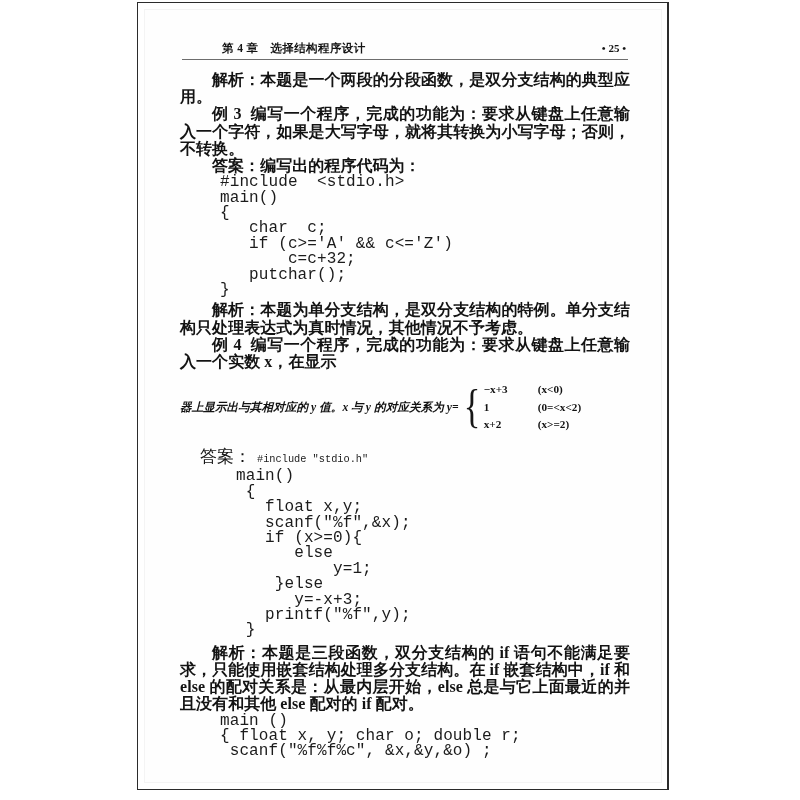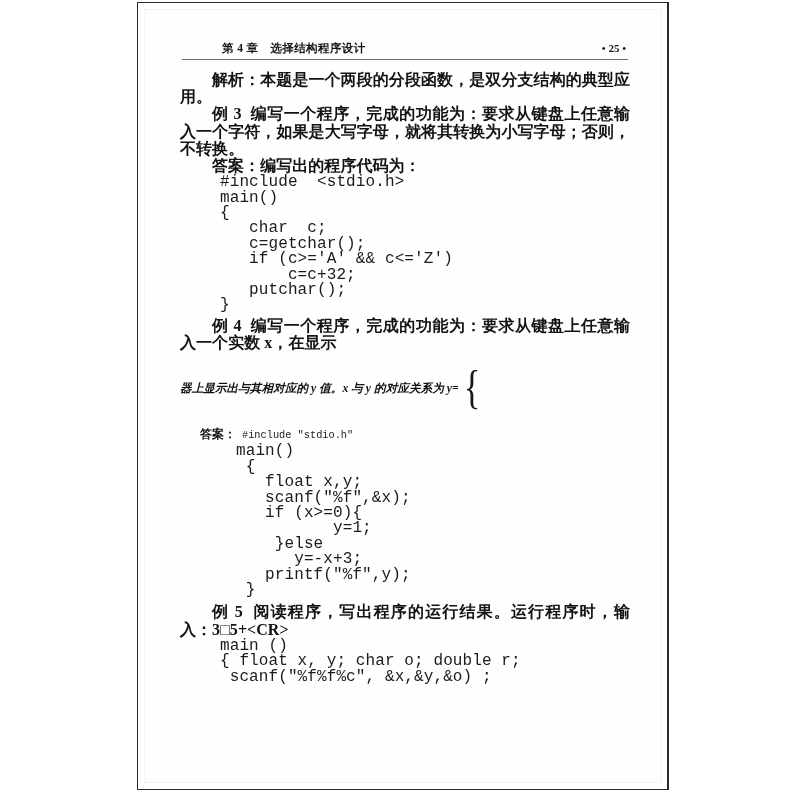--- a/index.html
+++ b/index.html
@@ -103,22 +103,22 @@
     letter-spacing: 0.1px;
   }
   .code-block { margin: 1px 0 0 0; }
   .code-indent { padding-left: 40px; }
   .code-indent-2 { padding-left: 56px; }
   .answer-inline-row {
     display: flex;
     align-items: baseline;
   }
   .answer-inline-row .alabel {
-    font-size: 12px;
-    font-weight: bold;
+    font-size: 17px;
+    font-weight: normal;
     color: #131313;
     padding-left: 20px;
     white-space: nowrap;
   }
   .answer-inline-row .acode {
     font-family: "Liberation Mono", "DejaVu Sans Mono", monospace;
     font-size: 10.3px;
     color: #1b1b1b;
     white-space: pre;
     padding-left: 6px;
@@ -186,65 +186,78 @@
           <span class="lbl-ex">例 3</span>&nbsp;&nbsp;<span>编写一个程序，完成的功能为：要求从键盘上任意输入一个字符，如果是大写字母，就将其转换为小写字母；否则，不转换。</span>
         </p>
 
         <p class="para indent">答案：编写出的程序代码为：</p>
 
         <div class="code-block code-indent">
           <pre class="code">#include  &lt;stdio.h&gt;</pre>
           <pre class="code">main()</pre>
           <pre class="code">{</pre>
           <pre class="code">   char  c;</pre>
-          <pre class="code">   c=getchar();</pre>
           <pre class="code">   if (c&gt;='A' &amp;&amp; c&lt;='Z')</pre>
           <pre class="code">       c=c+32;</pre>
           <pre class="code">   putchar();</pre>
           <pre class="code">}</pre>
         </div>
 
         <div class="spacer-3"></div>
 
+        <p class="para indent">解析：本题为单分支结构，是双分支结构的特例。单分支结构只处理表达式为真时情况，其他情况不予考虑。</p>
 
         <p class="para indent">
           <span class="lbl-ex">例 4</span>&nbsp;&nbsp;<span>编写一个程序，完成的功能为：要求从键盘上任意输入一个实数 x，在显示</span>
         </p>
 
         <div class="formula-row">
           <span class="formula-lead">器上显示出与其相对应的 y 值。x 与 y 的对应关系为 y=</span>
           <span class="brace">{</span>
+          <span class="cases">
+            <span class="case-line">
+              <span class="case-expr">−x+3</span>
+              <span class="case-cond">(x&lt;0)</span>
+            </span>
+            <span class="case-line">
+              <span class="case-expr">1</span>
+              <span class="case-cond">(0=&lt;x&lt;2)</span>
+            </span>
+            <span class="case-line">
+              <span class="case-expr">x+2</span>
+              <span class="case-cond">(x&gt;=2)</span>
+            </span>
+          </span>
         </div>
 
         <div class="spacer-8"></div>
 
         <div class="answer-inline-row">
           <span class="alabel">答案：</span>
           <span class="acode">#include "stdio.h"</span>
         </div>
 
         <div class="code-block code-indent-2">
           <pre class="code">main()</pre>
           <pre class="code"> {</pre>
           <pre class="code">   float x,y;</pre>
           <pre class="code">   scanf("%f",&amp;x);</pre>
           <pre class="code">   if (x&gt;=0){</pre>
+          <pre class="code">      else</pre>
           <pre class="code">          y=1;</pre>
           <pre class="code">    }else</pre>
           <pre class="code">      y=-x+3;</pre>
           <pre class="code">   printf("%f",y);</pre>
           <pre class="code"> }</pre>
         </div>
 
         <div class="spacer-5"></div>
 
-
-        <p class="para indent">
-          <span class="lbl-ex">例 5</span>&nbsp;&nbsp;<span>阅读程序，写出程序的运行结果。运行程序时，输入：3□5+&lt;CR&gt;</span>
-        </p>
+        <p class="para indent">解析：本题是三段函数，双分支结构的 if 语句不能满足要求，只能使用嵌套结构处理多分支结构。在 if 嵌套结构中，if 和 else 的配对关系是：从最内层开始，else 总是与它上面最近的并且没有和其他 else 配对的 if 配对。</p>
+
 
         <div class="code-block code-indent">
           <pre class="code">main ()</pre>
           <pre class="code">{ float x, y; char o; double r;</pre>
           <pre class="code"> scanf("%f%f%c", &amp;x,&amp;y,&amp;o) ;</pre>
         </div>
 
       </div>
     </div>
   </div>

